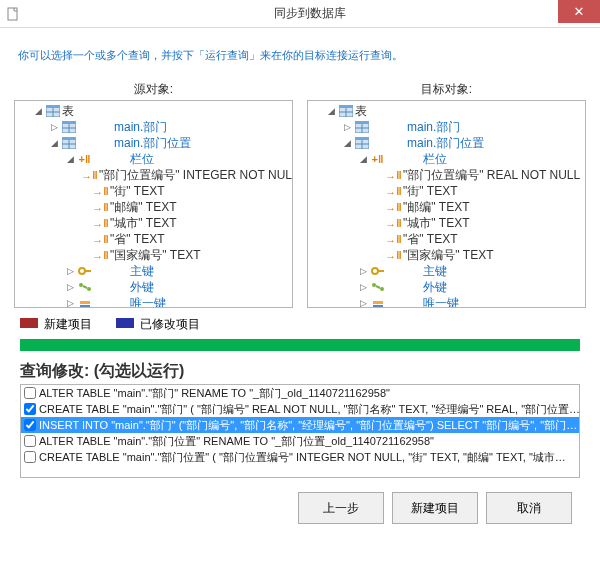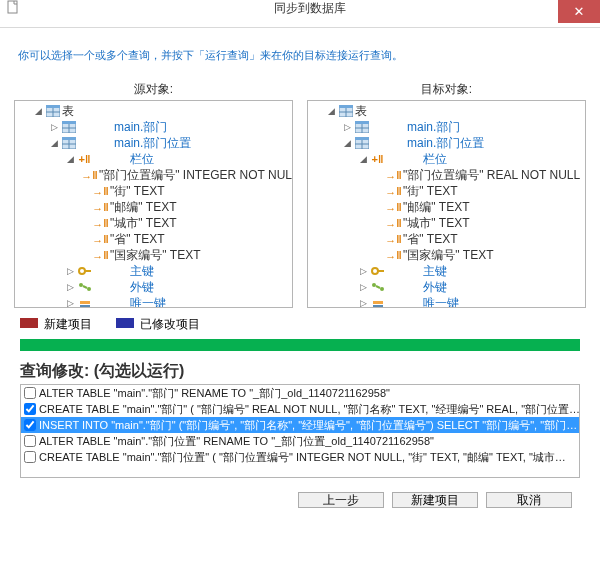--- a/index.html
+++ b/index.html
@@ -1,17 +1,17 @@
 <!DOCTYPE html>
 <html><head>
 <meta charset="utf-8">
 <style>
 * { box-sizing: border-box; margin: 0; padding: 0; font-family: "Microsoft YaHei", Tahoma, Arial, sans-serif; }
 body { background: #fff; width: 600px; height: 581px; overflow: hidden; }
-.titlebar { height: 28px; background: #fff; border-bottom: 1px solid #d9d9d9; display: flex; align-items: flex-start; position: relative; }
+.titlebar { height: 28px; background: #fff; border-bottom: 1px solid #d9d9d9; display: flex; align-items: center; position: relative; }
 .titlebar .doc-icon { width: 14px; height: 14px; margin-left: 6px; }
 .titlebar .title { flex: 1; text-align: center; font-size: 12px; color: #333; }
 .titlebar .close { width: 42px; height: 23px; background: #c75050; color: #fff; display: flex; align-items: center; justify-content: center; font-size: 13px; position: absolute; right: 0; top: 0; }
 .content { padding: 10px 14px 0 14px; }
 .instruction { font-size: 11px; color: #1a6fc4; padding: 10px 4px 18px 4px; }
 .panels { display: flex; gap: 14px; }
 .panel-col { flex: 1; min-width: 0; }
 .panel-label { font-size: 12px; color: #333; margin-bottom: 2px; text-align: center; }
 .tree-box { border: 1px solid #b5b5b5; height: 208px; overflow: auto; background: #fff; font-size: 12px; padding: 2px 0; position: relative; }
 .tree-box::-webkit-scrollbar { width: 16px; height: 16px; }
@@ -28,21 +28,21 @@
 .swatch.red { background: #a52a2a; } .swatch.blue { background: #2a33a5; }
 .prog { height: 12px; background: #06b050; margin: 2px 6px 10px 6px; }
 .query-label { font-size: 16px; color: #333; margin: 6px 6px 2px 6px; font-weight: bold; }
 .query-box { border: 1px solid #b5b5b5; height: 94px; overflow: auto; margin: 0 6px; font-size: 11px; }
 .query-row { display: flex; align-items: center; height: 16px; white-space: nowrap; }
 .query-row input[type=checkbox] { margin: 0 3px; width: 12px; height: 12px; }
 .query-row .sql { color: #222; }
 .query-row.hl { background: #3399ff; color: #fff; }
 .query-row.hl .sql { color: #fff; }
 .buttons { display: flex; justify-content: flex-end; gap: 8px; padding: 14px 14px; }
-.btn { min-width: 86px; height: 16px; border: 1px solid #acacac; background: #f0f0f0; font-size: 12px; display: flex; align-items: center; justify-content: center; }
+.btn { min-width: 86px; height: 32px; border: 1px solid #acacac; background: #f0f0f0; font-size: 12px; display: flex; align-items: center; justify-content: center; }
 .arrow-orange { color: #e07b00; font-size: 11px; font-weight: bold; margin-right: 1px;}
 </style>
 </head>
 <body>
 
 <div class="titlebar">
   <span class="doc-icon">
     <svg width="14" height="14" viewBox="0 0 14 14">
         <rect x="2" y="1" width="9" height="12" fill="#fff" stroke="#888"></rect>
         <path d="M8 1v3h3" fill="none" stroke="#888"></path>

